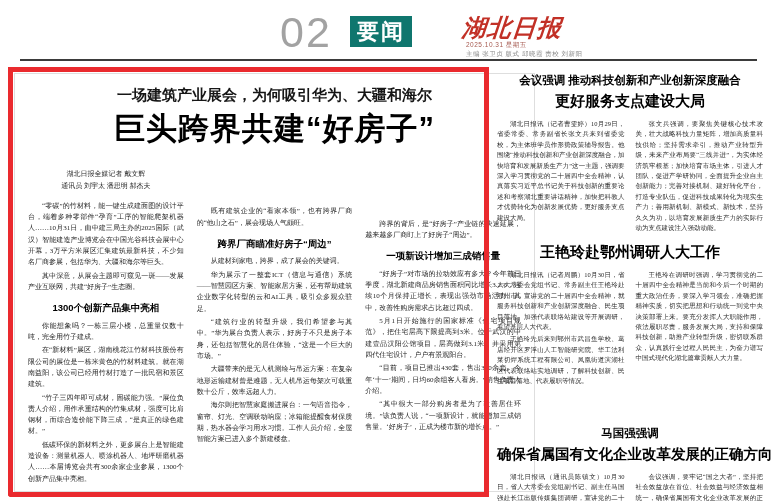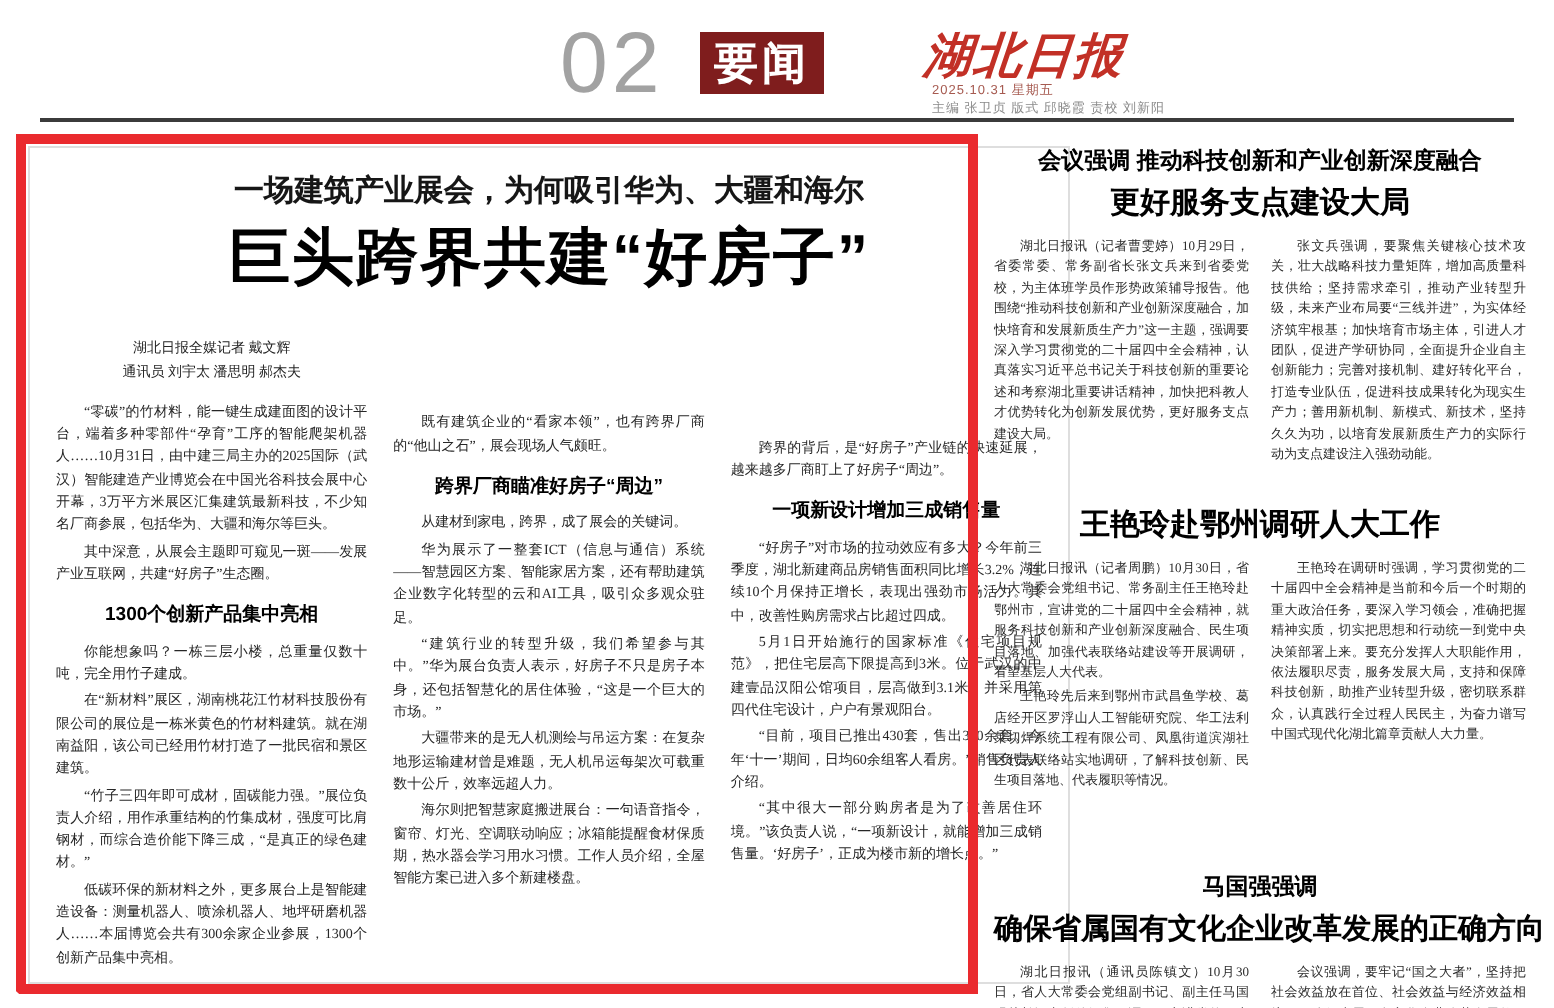--- a/index.html
+++ b/index.html
@@ -12,21 +12,21 @@
   }
 
   
   .page-num {
     position:absolute; left:280px; top:8px;
     font-size:43px; font-weight:200; letter-spacing:2px;
     color:#a2a2a2; font-family:"Liberation Sans", sans-serif;
   }
   .section-badge {
     position:absolute; left:350px; top:16px;
-    background:#7f1d1d; color:#ffffff;
+    background:#0f766e; color:#ffffff;
     font-size:22px; font-weight:700; line-height:1;
     padding:5px 7px 4px; letter-spacing:2px;
   }
   .masthead {
     position:absolute; left:462px; top:12px;
     color:#c23026; font-size:24px; font-weight:700;
     font-family:"DejaVu Serif", serif; font-style:italic;
     transform:skewX(-5deg); letter-spacing:1px;
   }
   .mast-date {
@@ -93,21 +93,21 @@
     white-space:nowrap;
   }
   .side-headline.small { font-size:14.5px; }
   .side-body {
     display:flex; gap:11px; overflow:hidden;
     font-size:6.5px; line-height:1.6; color:#2a2a2a;
     text-align:justify; font-family:"Liberation Serif", serif;
   }
   .side-body .bcol { flex:1; }
   #side-a .side-body { height:120px; }
-  #side-b { margin-top:14px; }
+  #side-b { margin-top:4px; }
   #side-b .side-body { height:144px; }
   #side-c { margin-top:12px; }
   #side-c .side-body { height:36px; }
 </style>
 </head>
 <body>
 
 <div id="page">
 
   <div class="page-num">02</div>

